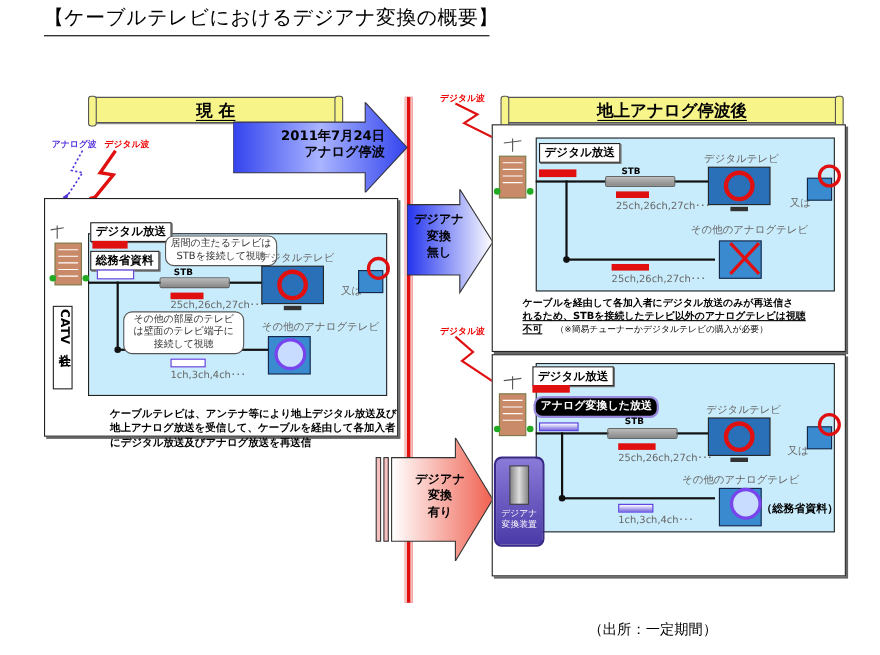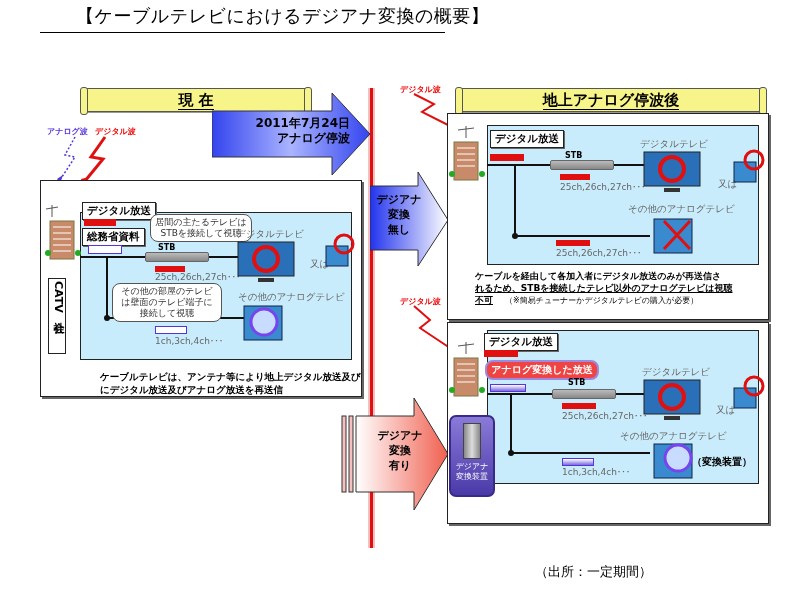--- a/index.html
+++ b/index.html
@@ -1,19 +1,19 @@
 <!DOCTYPE html>
 <html><head>
 <meta charset="utf-8">
 <style>
   html, body { margin:0; padding:0; }
   body { width:800px; height:595px; background:#ffffff; position:relative; overflow:hidden;
          font-family:"DejaVu Sans", sans-serif; color:#000; }
   .abs { position:absolute; }
-  .title { left:40px; top:4px; font-size:18px; letter-spacing:0.5px;margin-left:36px; }
+  .title { left:40px; top:4px; font-size:18px; letter-spacing:0.5px; }
   .title-rule { left:40px; top:32px; width:405px; height:1px; background:#000; }
   .scroll { background:#f7f48a; border:1.5px solid #555; border-radius:2px; text-align:center;
             font-weight:bold; font-size:15px; line-height:22px; box-shadow:1px 1px 0 #999; }
   .scroll:before, .scroll:after { content:""; position:absolute; top:-2px; width:6px; height:26px;
             background:#f7f48a; border:1.5px solid #555; border-radius:3px; }
   .scroll:before { left:-6px; } .scroll:after { right:-6px; }
   .scroll span { border-bottom:1.5px solid #000; }
   .panel { background:#fff; border:1.5px solid #222; box-shadow:2px 2px 0 #666; }
   .inner { background:#c8ecfb; border:1.5px solid #222; }
   .label-box { background:#fff; border:1.5px solid #222; font-weight:bold; font-size:10.5px;
@@ -130,20 +130,21 @@
 <div class="abs tv-label" style="left:238px;top:291px;">その他のアナログテレビ</div>
 <svg class="abs" style="left:242px;top:302px;" width="44" height="44">
   <rect x="2" y="4" width="38" height="34" fill="#3a8ad0" stroke="#124"></rect>
     <circle cx="22" cy="20" r="13" fill="#c8dcff" stroke="#7744ee" stroke-width="3"></circle>
 </svg>
 <div class="abs" style="left:155px;top:326px;width:30px;height:6px;background:#fff;border:1.5px solid #5533dd;"></div>
 <div class="abs small-gray" style="left:155px;top:336px;">1ch,3ch,4ch･･･</div>
 
 <div class="abs note" style="left:72px;top:370px;margin-left:28px;">
   <div>ケーブルテレビは、アンテナ等により地上デジタル放送及び</div>
+  <div>地上アナログ放送を受信して、ケーブルを経由して各加入者</div>
   <div>にデジタル放送及びアナログ放送を再送信</div>
 </div>
 
 <svg class="abs" style="left:370px;top:172px;" width="80" height="100">
   <defs>
       <linearGradient id="gBlue2" x1="0" x2="1">
         <stop offset="0" stop-color="#2233ee"></stop>
         <stop offset="1" stop-color="#ffffff"></stop>
       </linearGradient>
     </defs>
@@ -245,21 +246,21 @@
       <line x1="9" y1="24" x2="27" y2="24"></line>
       <line x1="9" y1="30" x2="27" y2="30"></line>
       <line x1="9" y1="36" x2="27" y2="36"></line>
       <line x1="9" y1="42" x2="27" y2="42"></line>
     </g>
   <circle cx="4" cy="50" r="3" fill="#2a2"></circle>
     <circle cx="34" cy="50" r="3" fill="#2a2"></circle>
 </svg>
 <div class="abs label-box" style="left:484px;top:333px;">デジタル放送</div>
 <div class="abs" style="left:484px;top:350px;width:34px;height:7px;background:#e01010;"></div>
-<div class="abs" style="left:485px;top:360px;width:110px;height:16px;background:#ef4444;color:#fff;font-weight:bold;font-size:10px;line-height:16px;text-align:center;border-radius:8px;border:2px solid #9a8ae0;">アナログ変換した放送</div>
+<div class="abs" style="left:485px;top:360px;width:110px;height:16px;background:#000000;color:#fff;font-weight:bold;font-size:10px;line-height:16px;text-align:center;border-radius:8px;border:2px solid #9a8ae0;">アナログ変換した放送</div>
 <div class="abs" style="left:490px;top:384px;width:34px;height:6px;background:linear-gradient(#fff,#7a6ae0);border:1px solid #5533dd;"></div>
 <div class="abs hline" style="left:487px;top:393px;width:160px;"></div>
 <div class="abs vline" style="left:510px;top:393px;height:60px;"></div>
 <div class="abs dot" style="left:508px;top:450px;"></div>
 <div class="abs hline" style="left:510px;top:452px;width:140px;"></div>
 <div class="abs stb-label" style="left:568px;top:378px;">STB</div>
 <div class="abs stb" style="left:552px;top:389px;"></div>
 <div class="abs" style="left:562px;top:403px;width:34px;height:6px;background:#e01010;"></div>
 <div class="abs small-gray" style="left:562px;top:411px;">25ch,26ch,27ch･･･</div>
 <div class="abs tv-label" style="left:642px;top:366px;">デジタルテレビ</div>
@@ -271,21 +272,21 @@
 <div class="abs tv-label" style="left:716px;top:404px;">又は</div>
 <svg class="abs" style="left:730px;top:374px;" width="36" height="40">
   <rect x="4" y="14" width="22" height="20" fill="#3a8ad0" stroke="#124"></rect>
     <circle cx="24" cy="12" r="9" fill="none" stroke="#e01010" stroke-width="3"></circle>
 </svg>
 <div class="abs tv-label" style="left:620px;top:430px;">その他のアナログテレビ</div>
 <svg class="abs" style="left:652px;top:440px;" width="44" height="42">
   <rect x="2" y="4" width="38" height="34" fill="#3a8ad0" stroke="#124"></rect>
     <circle cx="26" cy="18" r="13" fill="#c8dcff" stroke="#7744ee" stroke-width="3"></circle>
 </svg>
-<div class="abs" style="left:692px;top:455px;font-weight:bold;font-size:10px;white-space:nowrap;">（変換装置）</div>
+<div class="abs" style="left:692px;top:455px;font-weight:bold;font-size:10px;white-space:nowrap;">（総務省資料）</div>
 <div class="abs" style="left:562px;top:458px;width:30px;height:6px;background:linear-gradient(#fff,#7a6ae0);border:1px solid #5533dd;"></div>
 <div class="abs small-gray" style="left:562px;top:467px;">1ch,3ch,4ch･･･</div>
 
 <div class="abs" style="left:449px;top:415px;width:42px;height:78px;background:linear-gradient(#8a7ad8,#4a3aa8);border:2px solid #3a2a88;border-radius:7px;">
   <div style="margin:6px auto 0;width:16px;height:34px;background:linear-gradient(90deg,#888,#ddd,#888);border:1px solid #444;"></div>
   <div style="color:#fff;font-size:8px;text-align:center;line-height:10px;margin-top:3px;">
     <div>デジアナ</div>
     <div>変換装置</div>
   </div>
 </div>

